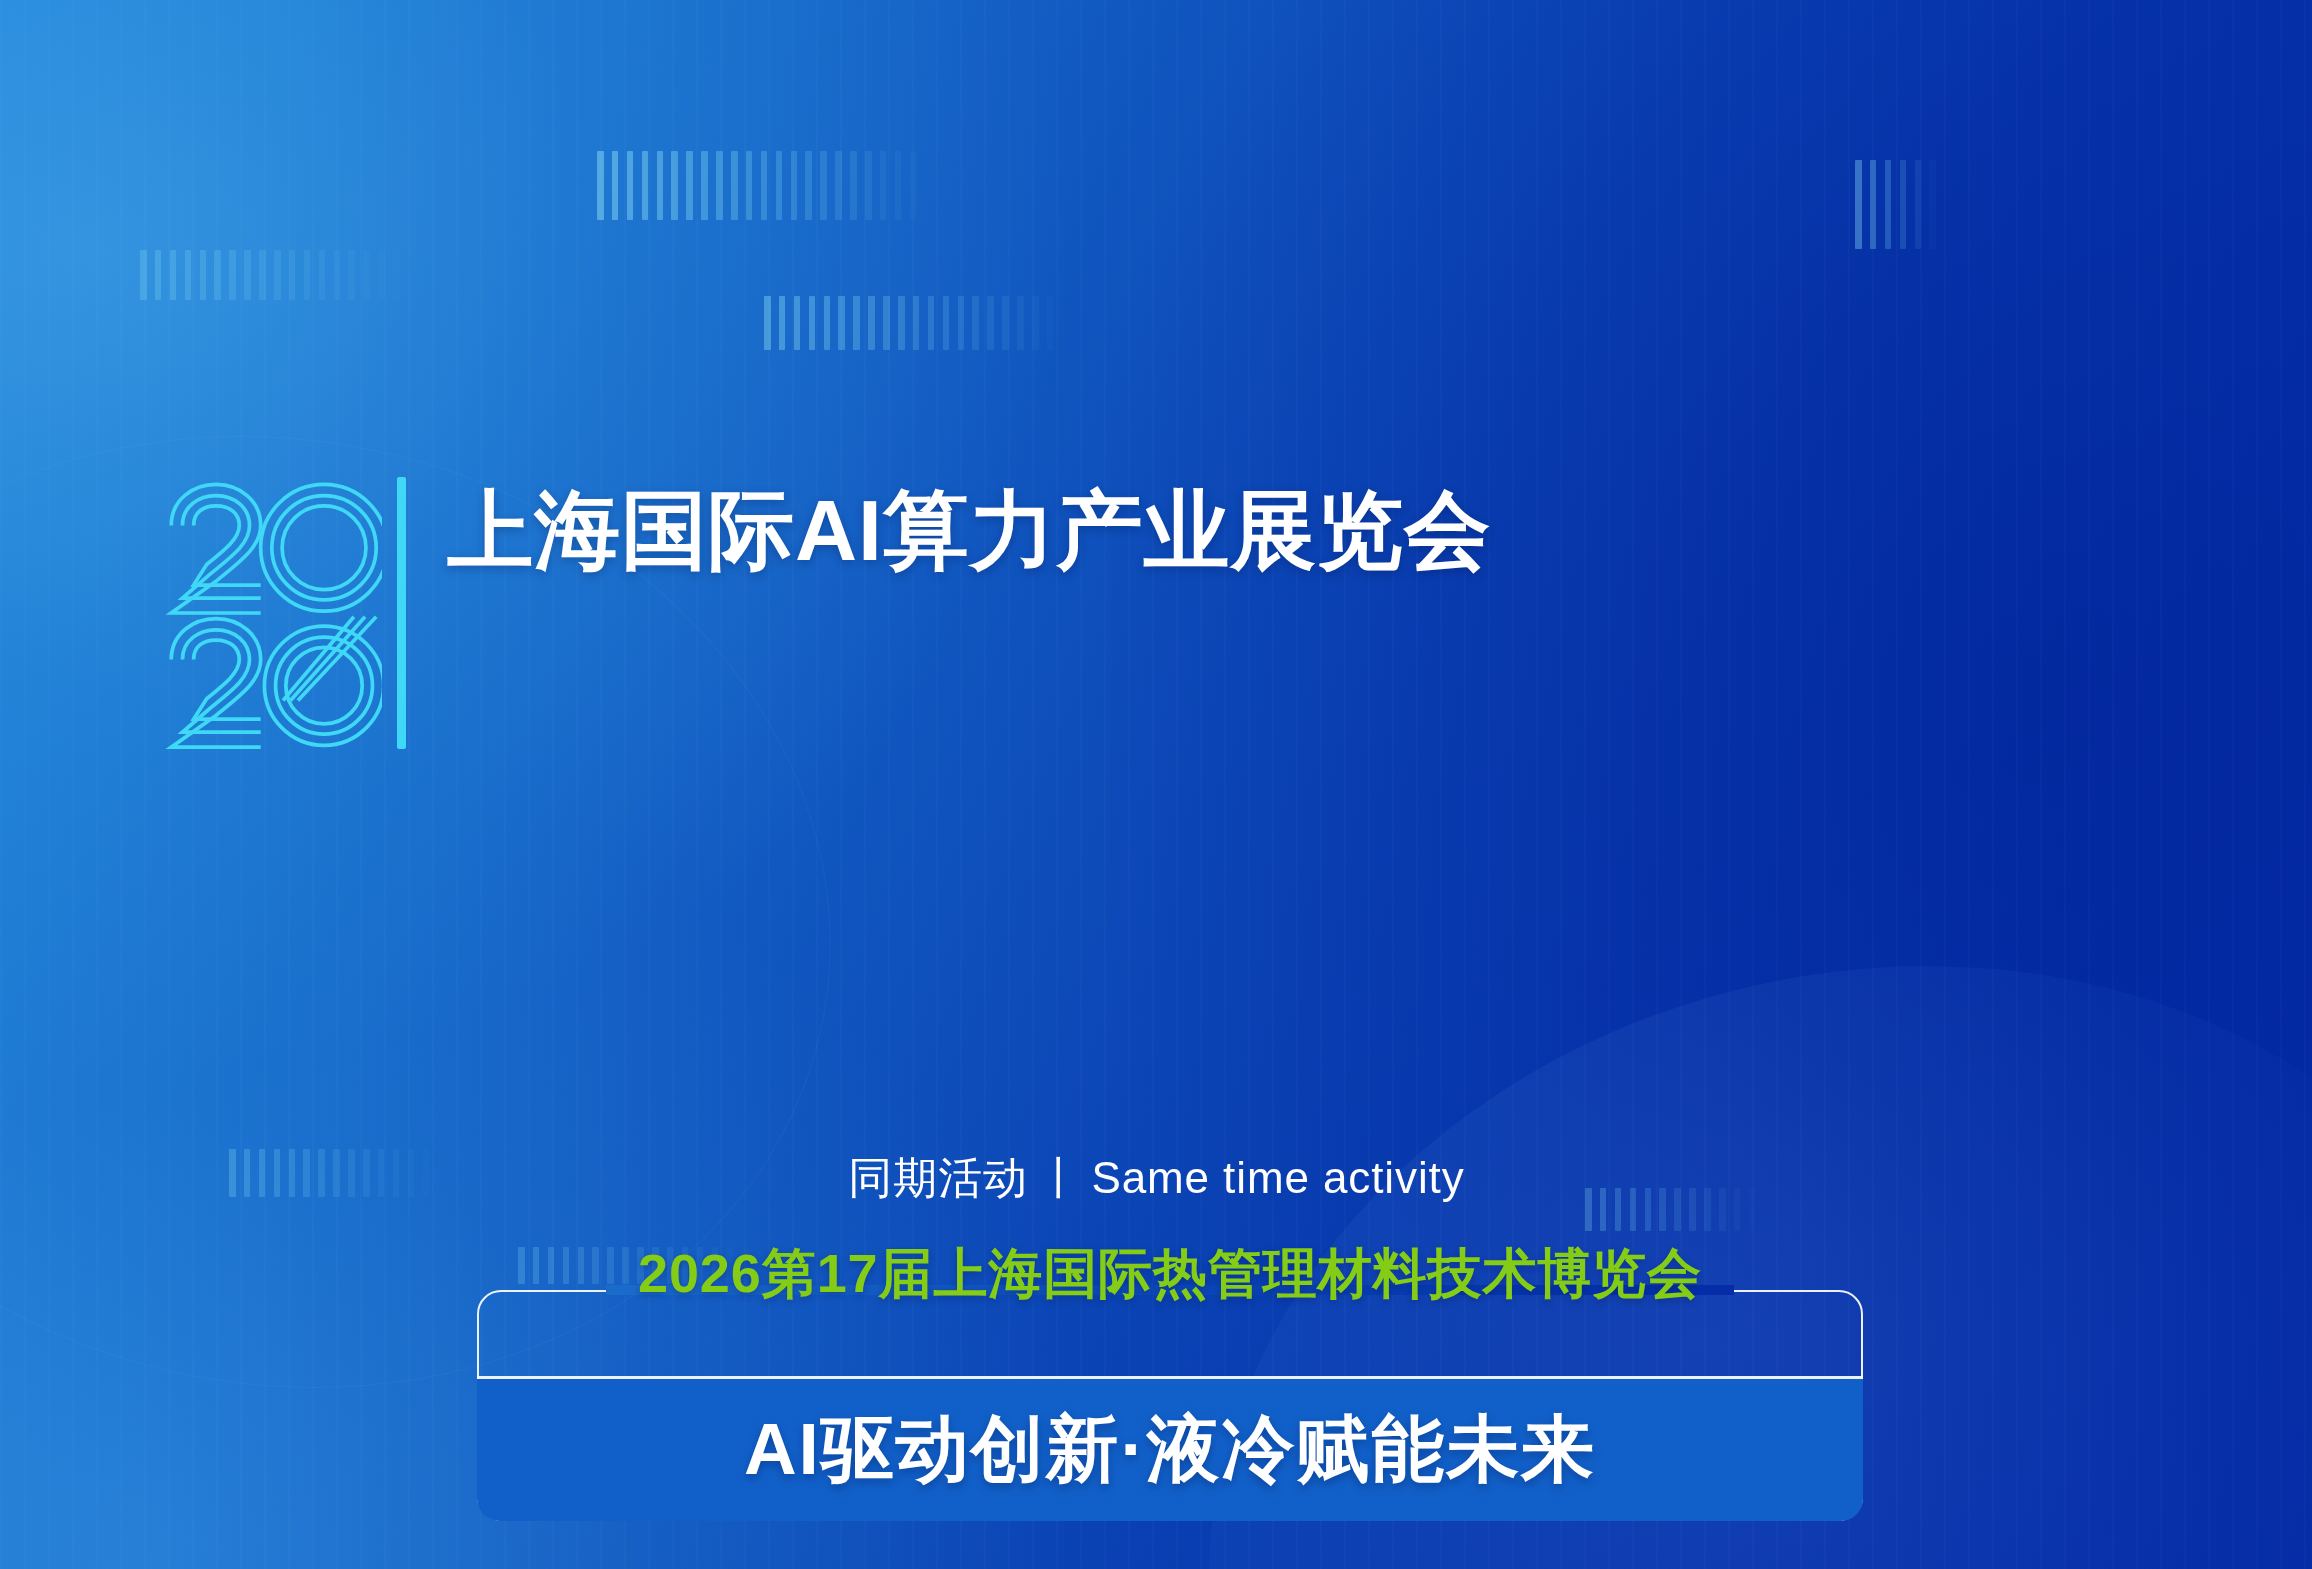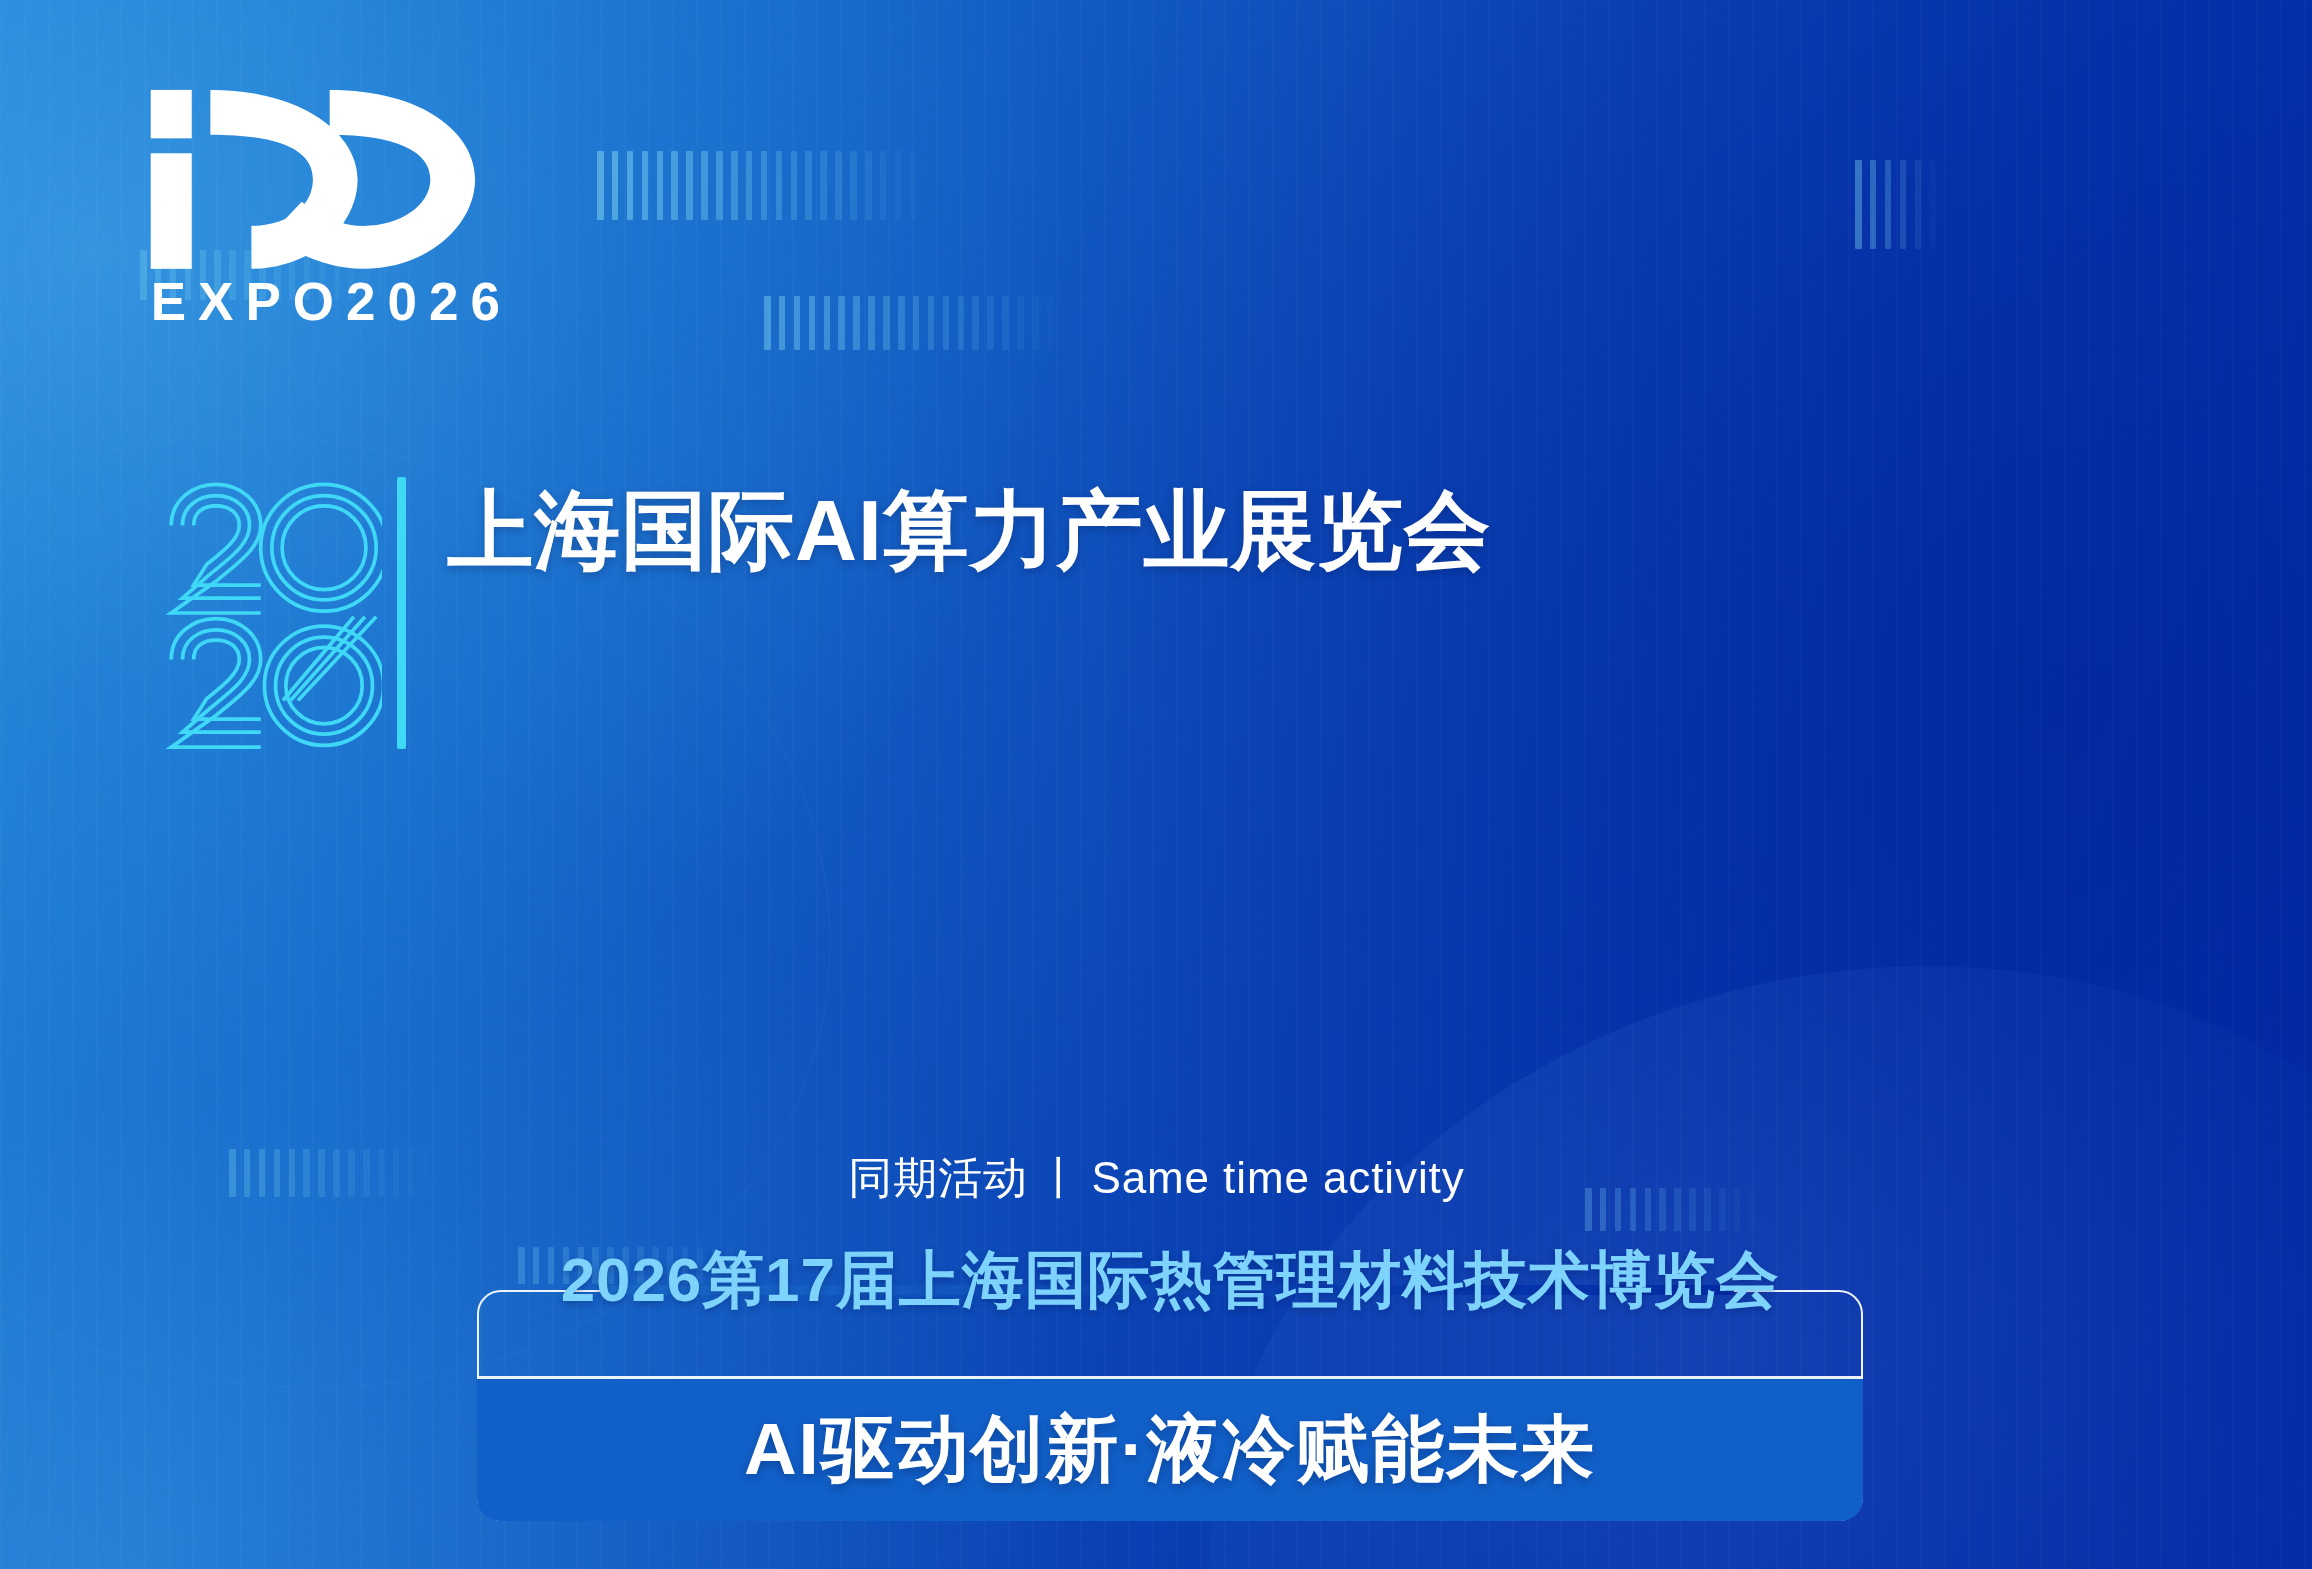--- a/index.html
+++ b/index.html
@@ -227,22 +227,22 @@
     position: absolute;
     inset: 0;
     background: linear-gradient(90deg,
       #1a6ccb 0%, #1258c0 26%, #0a43b4 58%, #0634ac 82%, #042da7 100%);
   }
   .panel-heading {
     position: absolute;
     top: -52px;
     left: 0; right: 0;
     text-align: center;
-    color: #7dd3fc;
-    font-size: 62px;
+    color: #84cc16;
+    font-size: 54px;
     font-weight: 700;
     letter-spacing: 0.9px;
     white-space: nowrap;
     text-shadow: 0 2.8px 7.5px rgba(0,20,80,0.30);
   }
   .panel-rule {
     position: absolute;
     left: 0; right: 0;
     top: 86px;
     height: 2.8px;
@@ -398,35 +398,20 @@
       <i style="height: 37px; opacity: 0.132;"></i>
       <i style="height: 37px; opacity: 0.116;"></i>
       <i style="height: 37px; opacity: 0.101;"></i>
       <i style="height: 37px; opacity: 0.085;"></i>
       <i style="height: 37px; opacity: 0.069;"></i>
       <i style="height: 37px; opacity: 0.053;"></i>
       <i style="height: 37px; opacity: 0.037;"></i>
       <i style="height: 37px; opacity: 0.021;"></i>
     </div>
 
-  <div class="logo-block">
-    <svg class="logo-mark" width="343" height="183" viewBox="0 0 368 196" aria-hidden="true">
-
-      <rect x="4" y="4" width="44" height="52" fill="#ffffff"></rect>
-      <rect x="4" y="72" width="44" height="124" fill="#ffffff"></rect>
-
-      <path d="M68 4 C168 4 226 52 226 100 C226 150 176 196 112 196
-               L112 150 C152 150 178 128 178 100 C178 70 146 52 68 52 Z" fill="#ffffff"></path>
-
-      <path d="M196 4 C296 4 352 50 352 100 C352 150 300 196 232 196
-               C176 196 132 160 132 160 L166 124 C166 124 196 150 232 150
-               C272 150 304 128 304 100 C304 70 268 52 196 52 Z" fill="#ffffff"></path>
-    </svg>
-    <div class="logo-word">EXPO2026</div>
-  </div>
 
   <div class="title-block">
 
     <svg class="year-mark" width="224" height="272" viewBox="0 0 240 292" aria-hidden="true">
       <g fill="none" stroke="#3fd8f7" stroke-width="4">
 
         <path d="M14 52 C14 24 38 8 62 8 C88 8 110 26 110 52 C110 76 86 92 62 112 L14 146 H110"></path>
         <path d="M26 52 C26 31 44 20 62 20 C82 20 98 33 98 52 C98 72 78 86 56 104 L26 130 H110"></path>
         <path d="M38 52 C38 38 48 31 62 31 C77 31 87 39 87 52 C87 66 72 78 52 94 L38 116 H110"></path>
 

